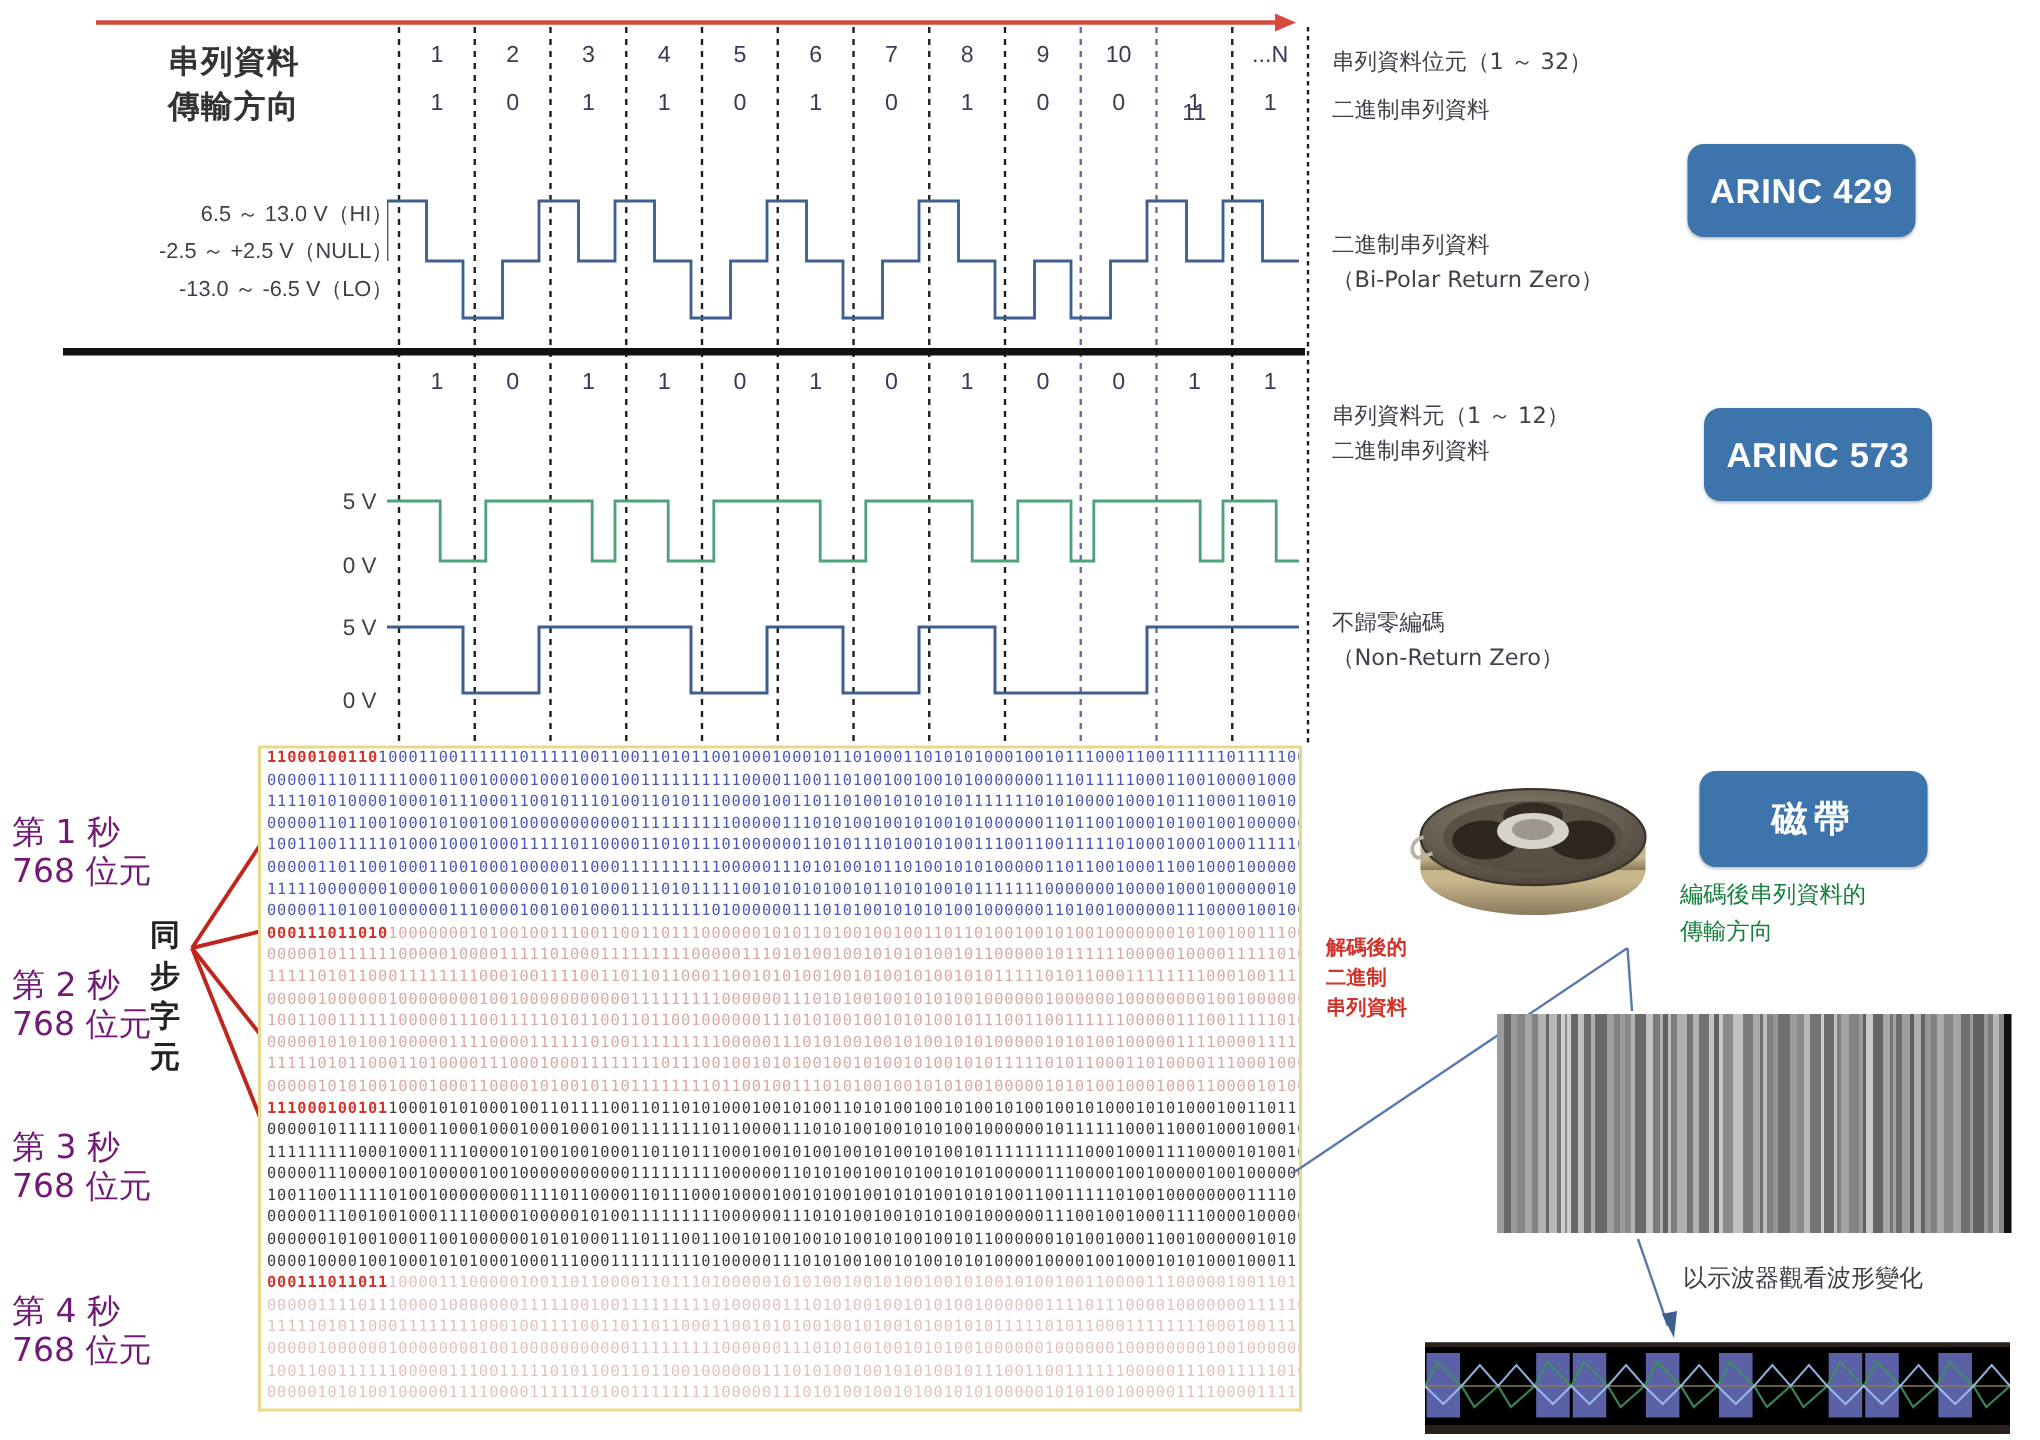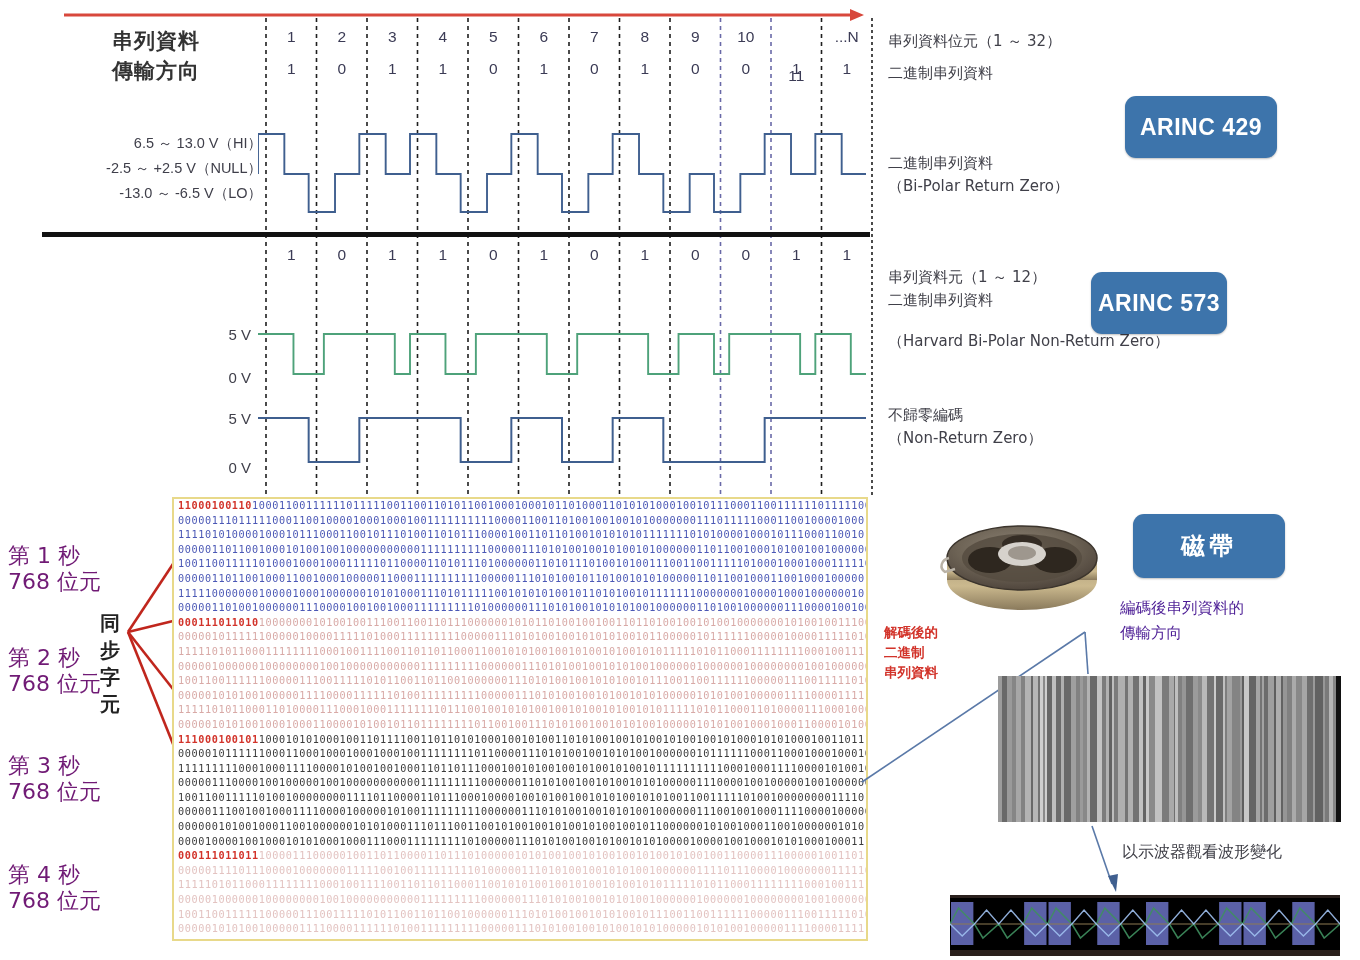--- a/index.html
+++ b/index.html
@@ -20,21 +20,21 @@
   .bitcell{position:absolute;text-align:center;font-size:15.5px;color:#3b3b55;}
 
   
   .rcap{left:888px;font-size:15px;line-height:23px;color:#404049;white-space:nowrap;}
 
   
   .badge{position:absolute;background:#3d74ab;border-radius:11px;
          color:#fff;font-weight:bold;display:flex;align-items:center;
          justify-content:center;box-shadow:0 1px 2px rgba(0,0,0,.25);}
   #badge-429{left:1125px;top:96px;width:152px;height:62px;font-size:23px;letter-spacing:.5px;}
-  #badge-573{left:1091px;top:272px;width:136px;height:62px;font-size:23px;letter-spacing:.5px;}
+  #badge-573{left:1136px;top:272px;width:152px;height:62px;font-size:23px;letter-spacing:.5px;}
   #badge-tape{left:1133px;top:514px;width:152px;height:64px;font-size:24px;letter-spacing:4px;}
 
   
   .vlab{position:absolute;font-size:15px;color:#3f3f4a;text-align:right;width:46px;}
 
   
   #sep-line{left:42px;top:232px;width:828px;height:5px;background:#111;}
 
   
   #binary-block{left:172px;top:497px;width:692px;height:440px;
@@ -51,21 +51,21 @@
   
   .seclab{position:absolute;left:8px;font-size:22px;line-height:26px;color:#701a75;}
   #sync-word{position:absolute;left:95px;top:610px;width:30px;font-size:20px;
              line-height:27px;color:#222;font-weight:600;text-align:center;}
 
   
   #decoded-label{left:884px;top:622px;width:70px;font-size:13.5px;line-height:20px;
                  color:#d2332a;font-weight:600;}
 
   
-  #tape-caption{left:1120px;top:596px;width:210px;font-size:15.5px;line-height:25px;color:#4c1d95;}
+  #tape-caption{left:1120px;top:584px;width:210px;font-size:15.5px;line-height:25px;color:#15803d;}
   #scope-caption{left:1122px;top:842px;font-size:16px;color:#3d3d45;white-space:nowrap;}
 
   
   #tape-reel{left:935px;top:502px;width:170px;height:128px;}
   
   #mag-stripe{left:998px;top:676px;width:338px;height:146px;background:#8d8d8d;
               border-right:5px solid #111;}
   
   #scope-strip{left:950px;top:895px;width:390px;height:52px;background:#000;
                border-top:3px solid #2a201c;border-bottom:6px solid #2a201c;}
@@ -169,21 +169,20 @@
 </div>
 <div class="abs rcap cjk" style="top:152px;">
   <div>二進制串列資料</div>
   <div>（Bi-Polar Return Zero）</div>
 </div>
 <div class="abs rcap cjk" style="top:242px;margin-top:24px;">
   <div>串列資料元（1 ～ 12）</div>
   <div>二進制串列資料</div>
 </div>
 <div class="abs rcap cjk" style="top:330px;">
-  <div>（Harvard Bi-Polar Non-Return Zero）</div>
 </div>
 <div class="abs rcap cjk" style="top:404px;">
   <div>不歸零編碼</div>
   <div>（Non-Return Zero）</div>
 </div>
 
 <div class="badge" id="badge-429">ARINC 429</div>
 <div class="badge" id="badge-573">ARINC 573</div>
 <div class="badge cjk" id="badge-tape">磁帶</div>
 

